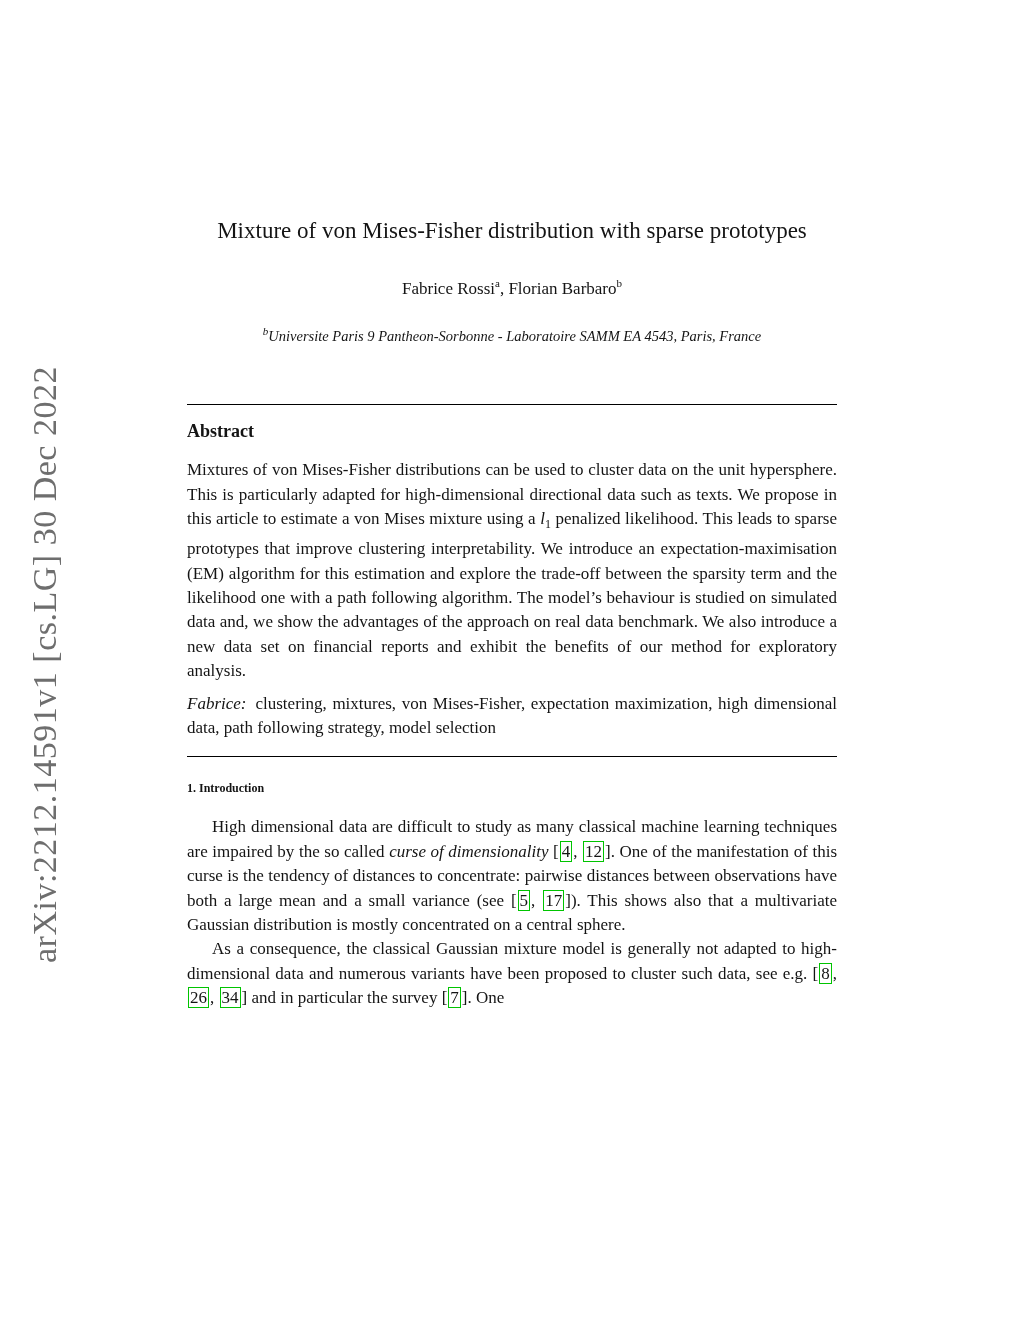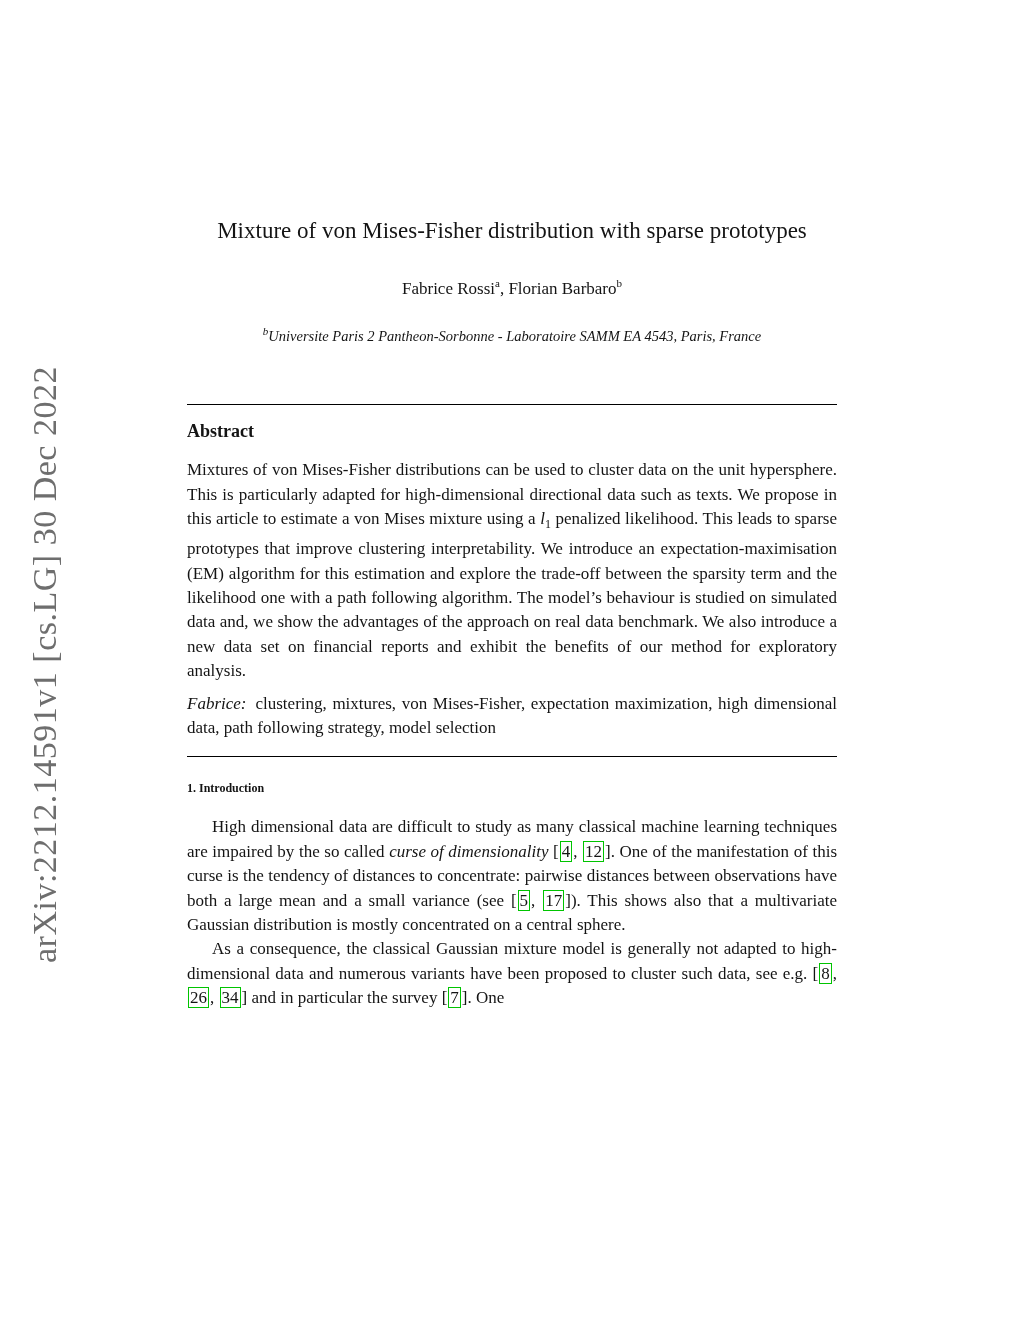--- a/index.html
+++ b/index.html
@@ -139,21 +139,21 @@
 
 <div class="watermark">arXiv:2212.14591v1  [cs.LG]  30 Dec 2022</div>
 
 <div class="column">
 
   <h1 class="title">Mixture of von Mises-Fisher distribution with sparse prototypes</h1>
 
   <div class="authors"><span>Fabrice Rossi</span><sup>a</sup><span>, </span><span>Florian Barbaro</span><sup>b</sup></div>
 
   <div class="affils">
-    <div class="affil"><sup>b</sup><span>Universite Paris 2 Pantheon-Sorbonne - Laboratoire SAMM EA 4543, Paris, France</span></div>
+    <div class="affil"><sup>b</sup><span>Universite Paris 9 Pantheon-Sorbonne - Laboratoire SAMM EA 4543, Paris, France</span></div>
   </div>
 
   <hr class="rule rule-top">
 
   <div class="abs-head">Abstract</div>
 
   <p class="abs-body"><span>Mixtures of von Mises-Fisher distributions can be used to cluster data on the unit hypersphere. This is particularly adapted for high-dimensional directional data such as texts. We propose in this article to estimate a von Mises mixture using a </span><span class="mvar"><span>l</span><sub>1</sub></span><span> penalized likelihood. This leads to sparse prototypes that improve clustering interpretability. We introduce an expectation-maximisation (EM) algorithm for this estimation and explore the trade-off between the sparsity term and the likelihood one with a path following algorithm. The model’s behaviour is studied on simulated data and, we show the advantages of the approach on real data benchmark. We also introduce a new data set on financial reports and exhibit the benefits of our method for exploratory analysis.</span></p>
 
   <p class="keywords"><span class="kw-label">Fabrice:</span><span>clustering, mixtures, von Mises-Fisher, expectation maximization, high dimensional data, path following strategy, model selection</span></p>
 

